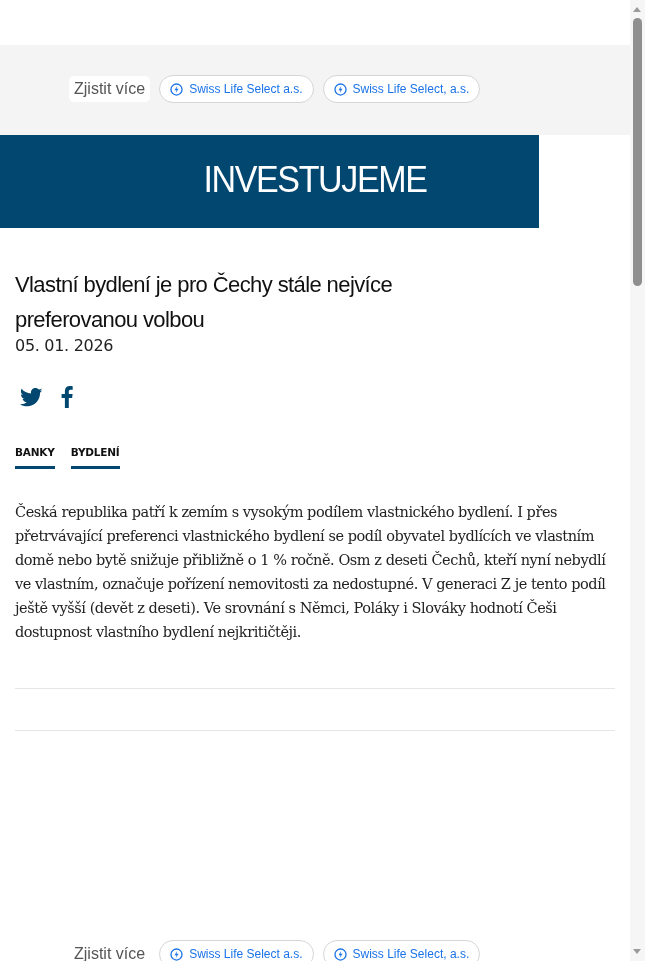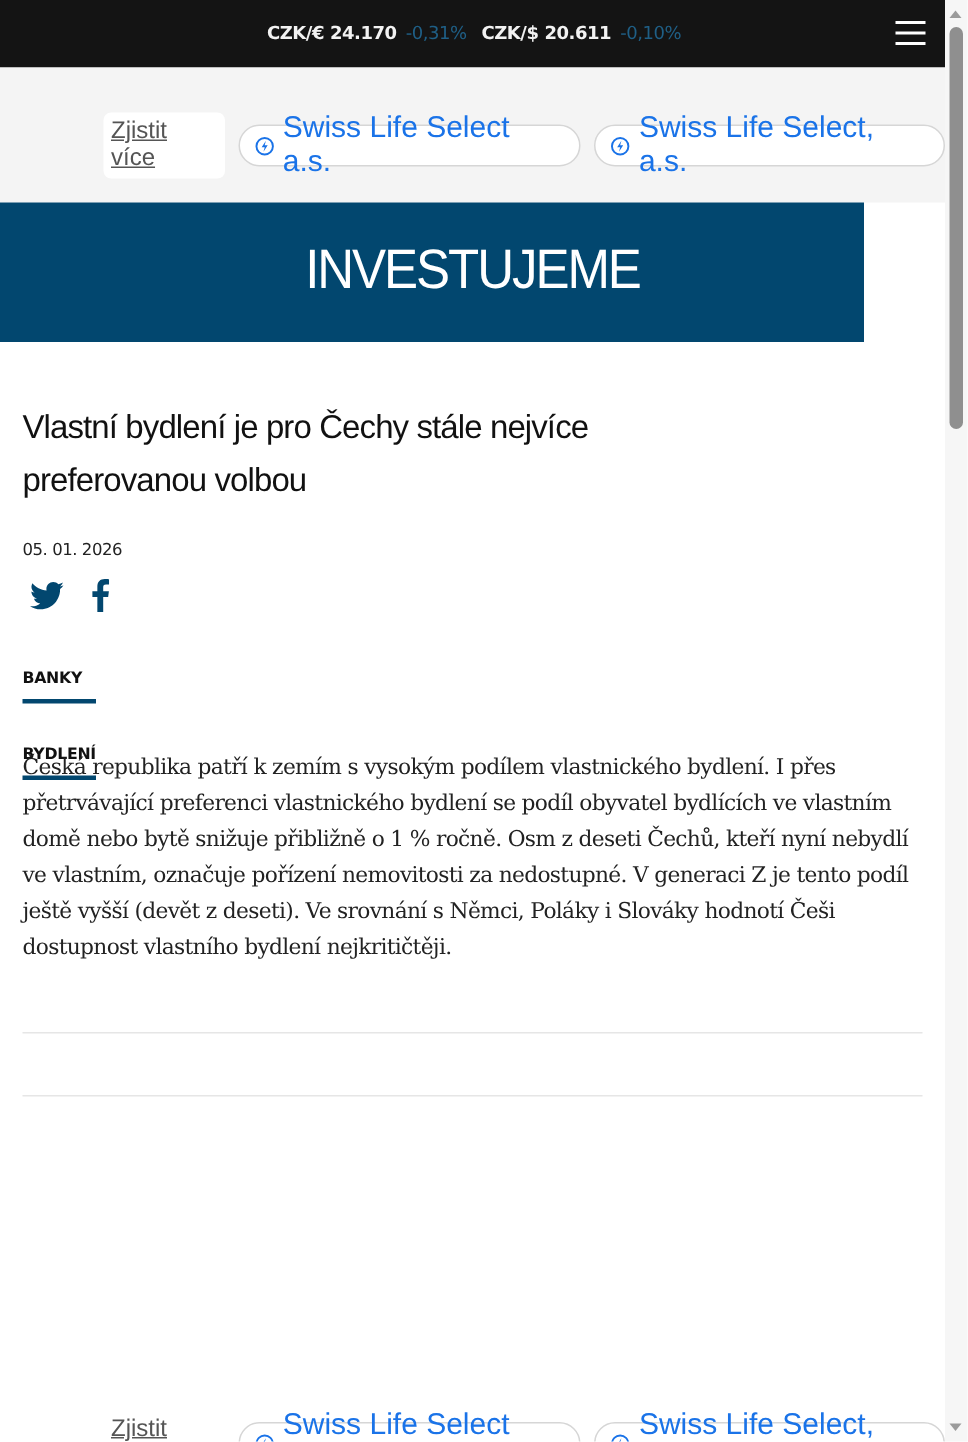--- a/index.html
+++ b/index.html
@@ -18,41 +18,41 @@
   .ticker2 { left: 321px; }
   .hamburger { position: absolute; left: 597px; top: 13px; width: 20px; height: 18px; cursor: pointer; }
   .hamburger span { position: absolute; left: 0; width: 20px; height: 2px; background: #fff; }
   .hamburger span:nth-child(1) { top: 1px; }
   .hamburger span:nth-child(2) { top: 8px; }
   .hamburger span:nth-child(3) { top: 15px; }
 
   
   .adstrip { position: absolute; left: 0; top: 45px; width: 630px; height: 90px; background: #f4f4f4; }
   .ad-row { position: absolute; left: 69px; top: 30px; display: flex; align-items: center; gap: 9px; }
-  .ad-label { background: #fff; border-radius: 5px; padding: 4px 5px; font-family: "Liberation Sans", sans-serif; font-size: 16px; color: #555; text-decoration: underline; }
+  .ad-label { background: #fff; border-radius: 5px; padding: 4px 5px; font-family: "Liberation Sans", sans-serif; font-size: 16px; color: #555; }
   .ad-chip {
     display: flex; align-items: center; height: 26px; padding: 0 10px 0 10px;
     border: 1px solid #d6d6d6; border-radius: 14px; background: #fff;
-    font-family: "Liberation Sans", sans-serif; font-size: 20px; color: #1a73e8; cursor: pointer;
+    font-family: "Liberation Sans", sans-serif; font-size: 12px; color: #1a73e8; cursor: pointer;
   }
   .ad-chip .bolt { width: 13px; height: 13px; margin-right: 6px; }
 
   
-  .banner { position: absolute; left: 0; top: 135px; width: 576px; height: 93px; background: #02476f; }
+  .banner { position: absolute; left: 0; top: 135px; width: 520px; height: 93px; background: #02476f; padding-left: 19px; }
   .brand { position: absolute; left: 0; width: 630px; top: 24px; text-align: center; color: #fff;
     font-family: "Liberation Sans", sans-serif; font-size: 37px; letter-spacing: -1.5px; font-weight: normal; transform: scaleX(0.92); }
 
   
   .title { position: absolute; left: 15px; top: 267px; width: 500px; margin: 0;
     font-family: Liberation Sans, sans-serif; font-size: 22px; font-weight: normal; line-height: 35px; color: #111; letter-spacing: -0.6px; }
-  .date { position: absolute; left: 15px; top: 360px; font-size: 11px; color: #222; letter-spacing: -0.3px; }
+  .date { position: absolute; left: 15px; top: 336px; font-size: 16px; color: #222; letter-spacing: -0.3px; }
   .share { position: absolute; left: 20px; top: 386px; display: flex; gap: 18px; align-items: center; }
   .share svg { display: block; cursor: pointer; }
 
-  .tags { position: absolute; left: 15px; top: 446px; display: flex; gap: 28px; flex-direction: column; }
+  .tags { position: absolute; left: 15px; top: 446px; display: flex; gap: 16px; }
   .tag { font-size: 10.5px; font-weight: bold; color: #111; padding-bottom: 8px; border-bottom: 3px solid #02476f; cursor: pointer; letter-spacing: -0.2px; }
 
   .perex { position: absolute; left: 15px; top: 500px; width: 605px; margin: 0;
     font-family: "DejaVu Serif", serif; font-size: 14.5px; font-weight: normal; line-height: 24px; color: #222; letter-spacing: -0.45px; }
 
   .divider { position: absolute; left: 15px; width: 600px; height: 1px; background: #e6e6e6; }
   .div1 { top: 688px; }
   .div2 { top: 730px; }
 
   .fulltext { position: absolute; left: 15px; top: 771px; font-family: "DejaVu Serif", serif; font-size: 15.5px; color: #222; letter-spacing: -0.6px; }
@@ -65,33 +65,20 @@
   .scrollbar { position: absolute; left: 630px; top: 0; width: 15px; height: 961px; background: #f6f6f6; }
   .sb-up { position: absolute; left: 3px; top: 7px; width: 0; height: 0; border-left: 4px solid transparent; border-right: 4px solid transparent; border-bottom: 5px solid #9b9b9b; cursor: pointer; }
   .sb-down { position: absolute; left: 3px; top: 949px; width: 0; height: 0; border-left: 4px solid transparent; border-right: 4px solid transparent; border-top: 5px solid #9b9b9b; cursor: pointer; }
   .sb-thumb { position: absolute; left: 3px; top: 18px; width: 9px; height: 268px; background: #8f8f8f; border-radius: 5px; cursor: pointer; }
 </style>
 </head>
 <body>
 
 <div class="page">
 
-  <div class="topbar">
-    <div class="ticker ticker1">
-      <span class="pair">CZK/€ 24.170</span><span class="chg">-0,31%</span>
-    </div>
-    <div class="ticker ticker2">
-      <span class="pair">CZK/$ 20.611</span><span class="chg">-0,10%</span>
-    </div>
-    <div class="hamburger">
-      <span></span>
-        <span></span>
-        <span></span>
-    </div>
-  </div>
 
   <div class="adstrip">
     <div class="ad-row">
       <span class="ad-label">Zjistit více</span>
       <div class="ad-chip">
         <svg class="bolt" viewBox="0 0 16 16">
             <circle cx="8" cy="8" r="6.8" fill="none" stroke="#1a73e8" stroke-width="1.6"></circle>
             <path d="M9 3.5 L5.5 8.8 H8 L7 12.5 L10.5 7.2 H8 Z" fill="#1a73e8"></path>
           </svg>
         <span>Swiss Life Select a.s.</span>

